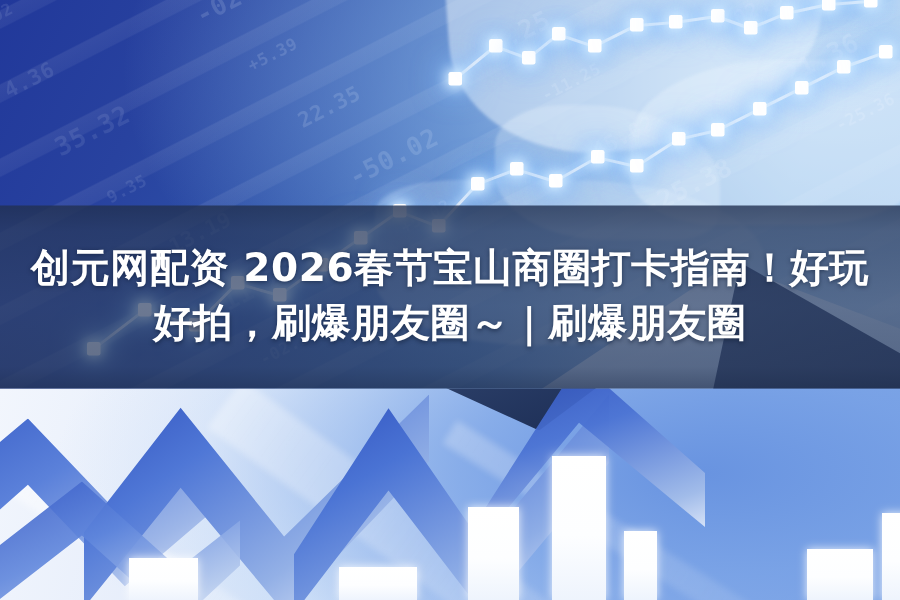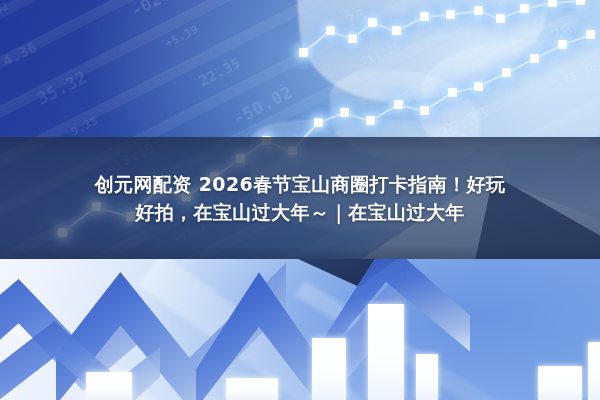--- a/index.html
+++ b/index.html
@@ -92,21 +92,21 @@
   
   .headline{
     position:absolute;left:0;top:137px;width:600px;height:122px;
     display:flex;flex-direction:column;align-items:center;justify-content:center;
     gap:6px;
   }
   .hl-line{
     color:#ffffff;
     font-family:"DejaVu Sans","Liberation Sans",sans-serif;
     font-weight:700;
-    font-size:19px;
+    font-size:26px;
     line-height:1.18;
     letter-spacing:.4px;
     white-space:nowrap;
     text-shadow:0 1px 3px rgba(10,22,45,.55);
   }
 </style>
 </head>
 <body>
 
 <div class="banner">
@@ -251,16 +251,16 @@
     <div class="bar" style="left:368px;width:36px;height:96px;"></div>
     <div class="bar" style="left:416px;width:22px;height:46px;"></div>
     <div class="bar" style="left:538px;width:44px;height:34px;"></div>
     <div class="bar" style="left:588px;width:24px;height:58px;"></div>
   </div>
 
   <div class="plate"></div>
 
   <div class="headline">
     <div class="hl-line">创元网配资 2026春节宝山商圈打卡指南！好玩</div>
-    <div class="hl-line">好拍，在宝山过大年～｜在宝山过大年</div>
+    <div class="hl-line">好拍，刷爆朋友圈～｜刷爆朋友圈</div>
   </div>
 
 </div>
 
 </body></html>

